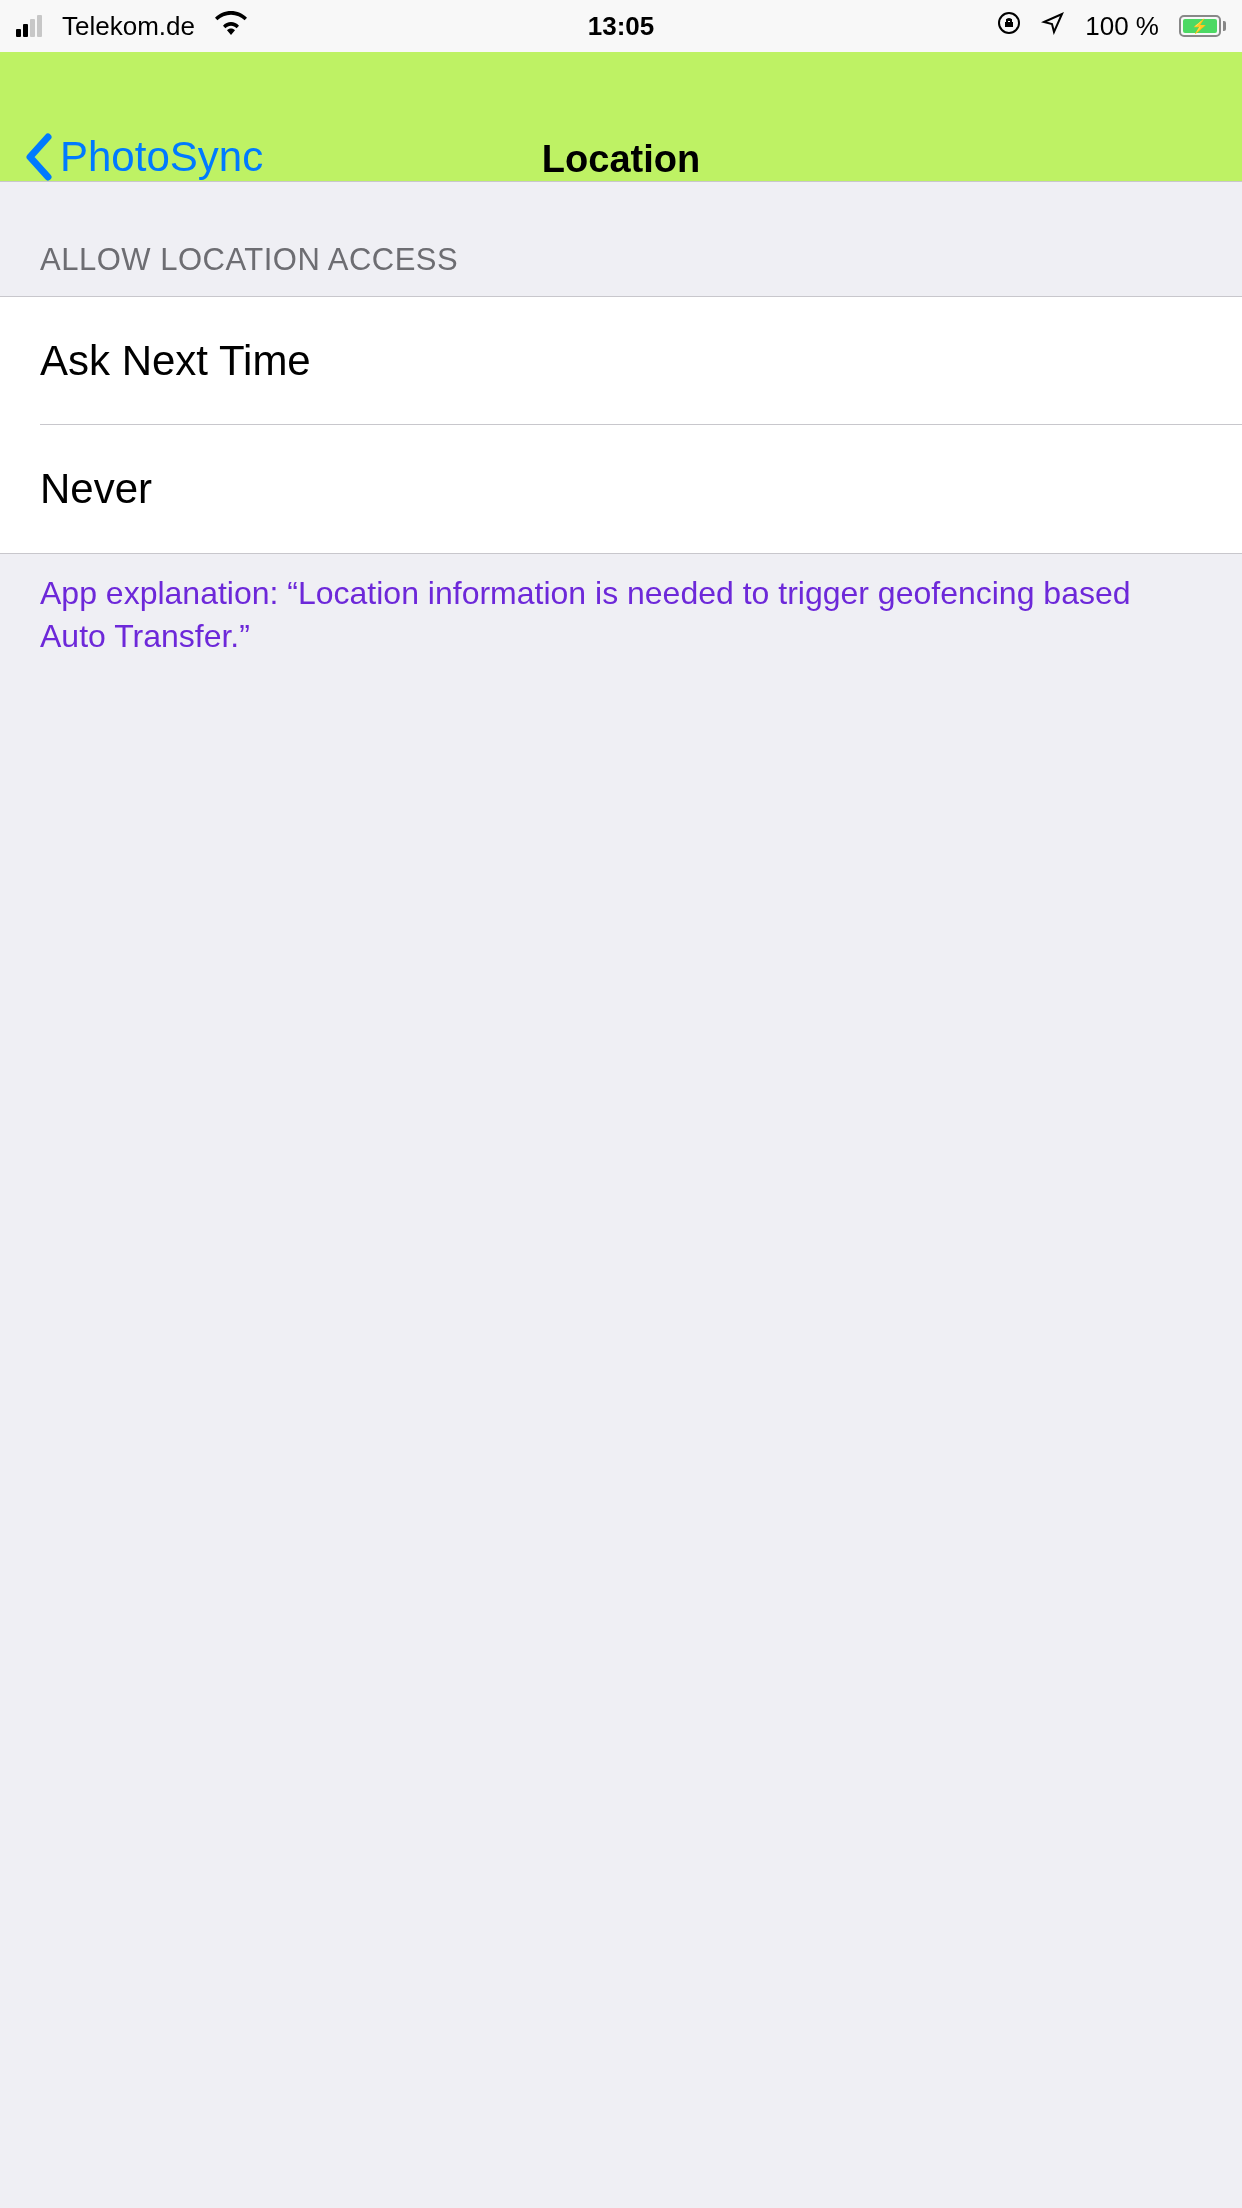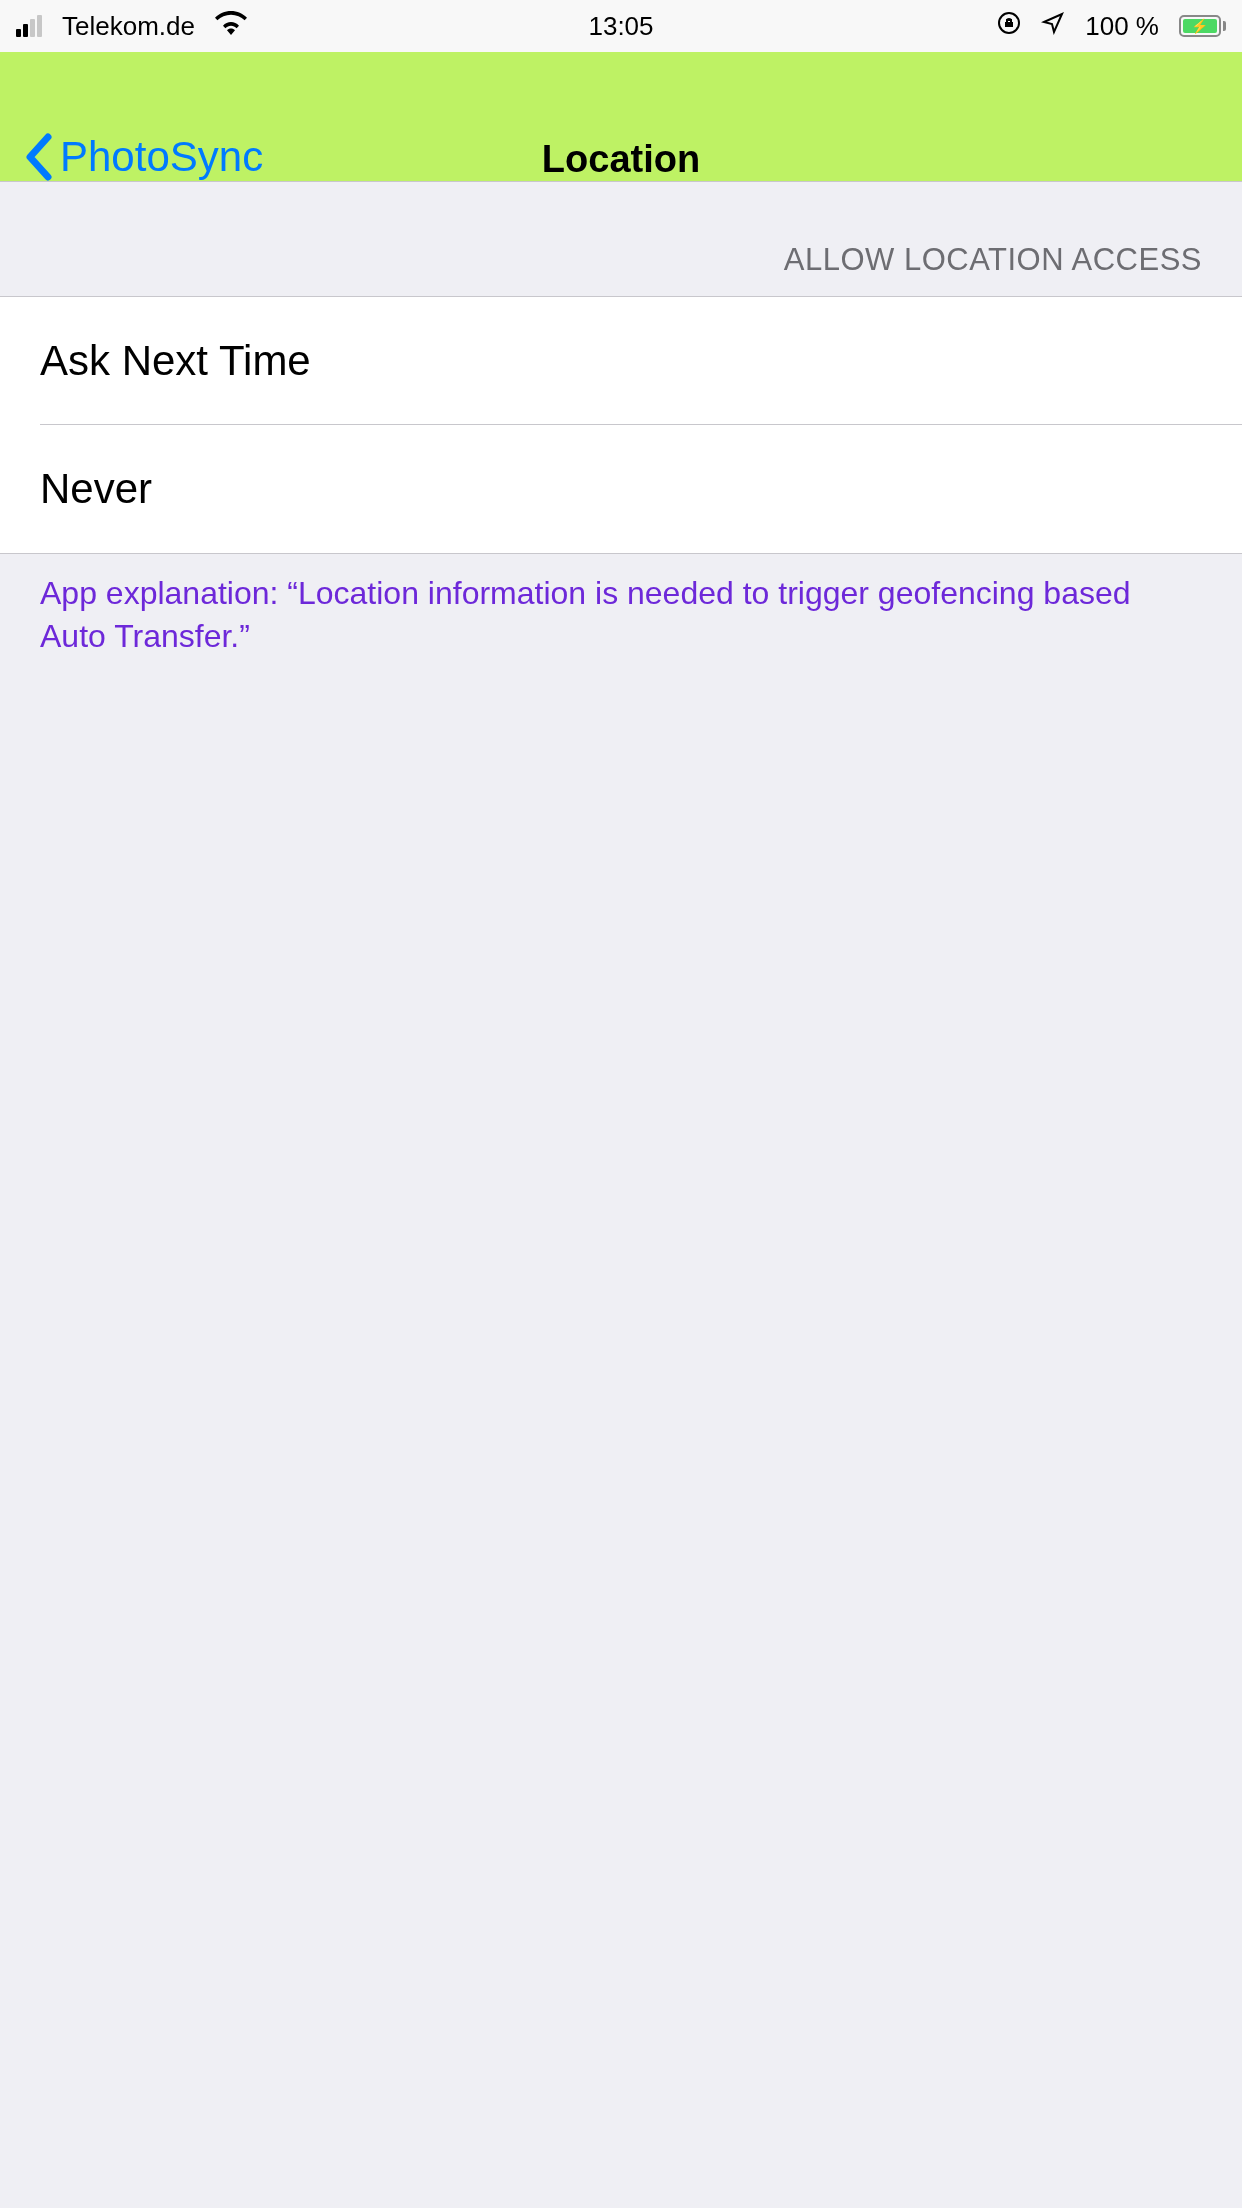--- a/index.html
+++ b/index.html
@@ -23,21 +23,21 @@
       padding: 0 16px;
       font-size: 26px;
       color: #000;
     }
     .status-left, .status-right {
       display: flex;
       align-items: center;
       gap: 20px;
     }
     .status-center {
-      font-weight: 400;
+      font-weight: 700;
       position: absolute;
       left: 50%;
       transform: translateX(-50%);
     }
     .signal-bars {
       display: flex;
       align-items: flex-end;
       gap: 2px;
       height: 22px;
     }
@@ -129,21 +129,20 @@
       font-size: 38px;
       font-weight: 700;
       color: #000;
     }
     .section-header {
       padding: 60px 40px 18px 40px;
       font-size: 31px;
       letter-spacing: 0.5px;
       color: #6d6d72;
       text-transform: uppercase;
-      text-align: right;
     }
     .list {
       background: #fff;
       border-top: 1px solid #c8c7cc;
       border-bottom: 1px solid #c8c7cc;
     }
     .list-item {
       height: 128px;
       display: flex;
       align-items: center;

